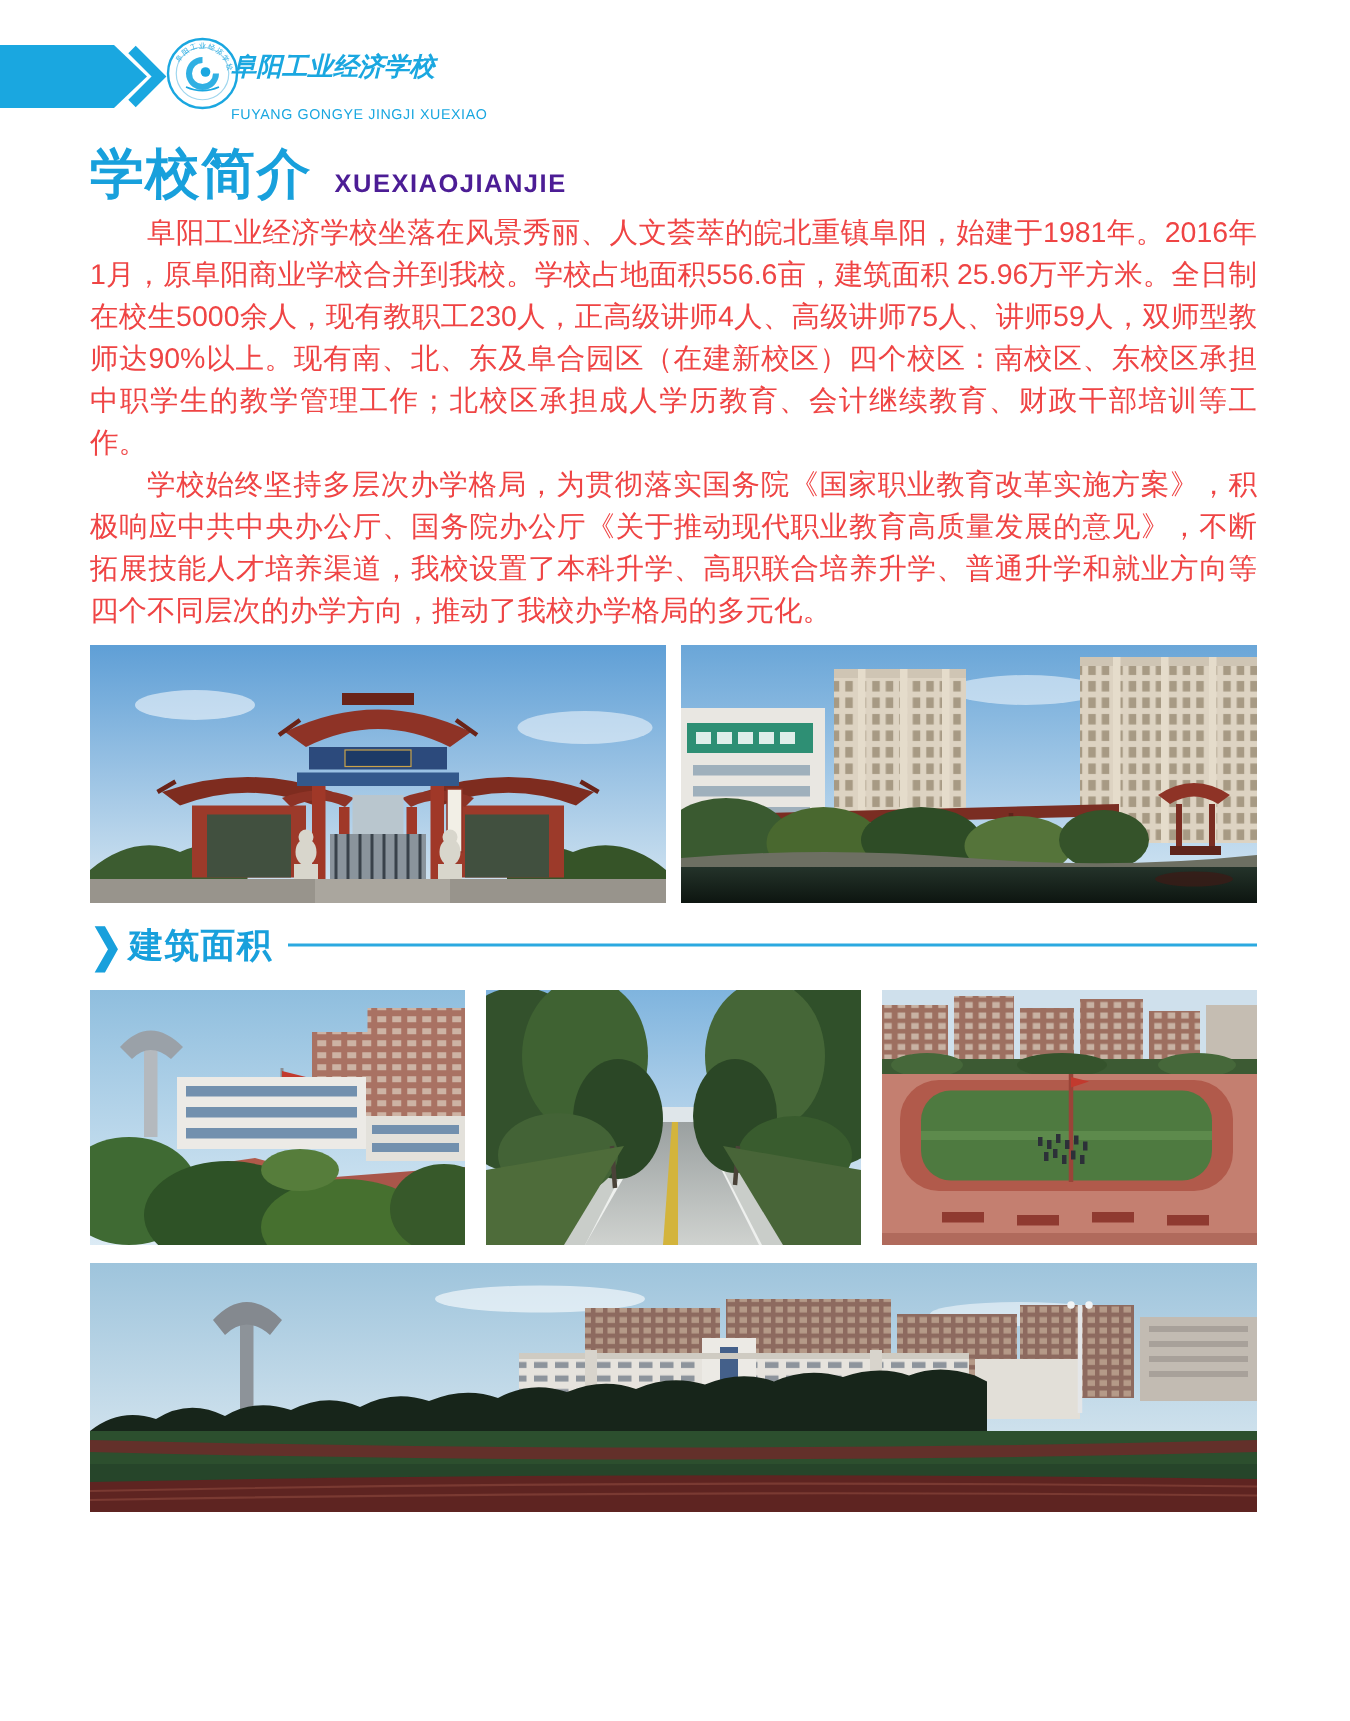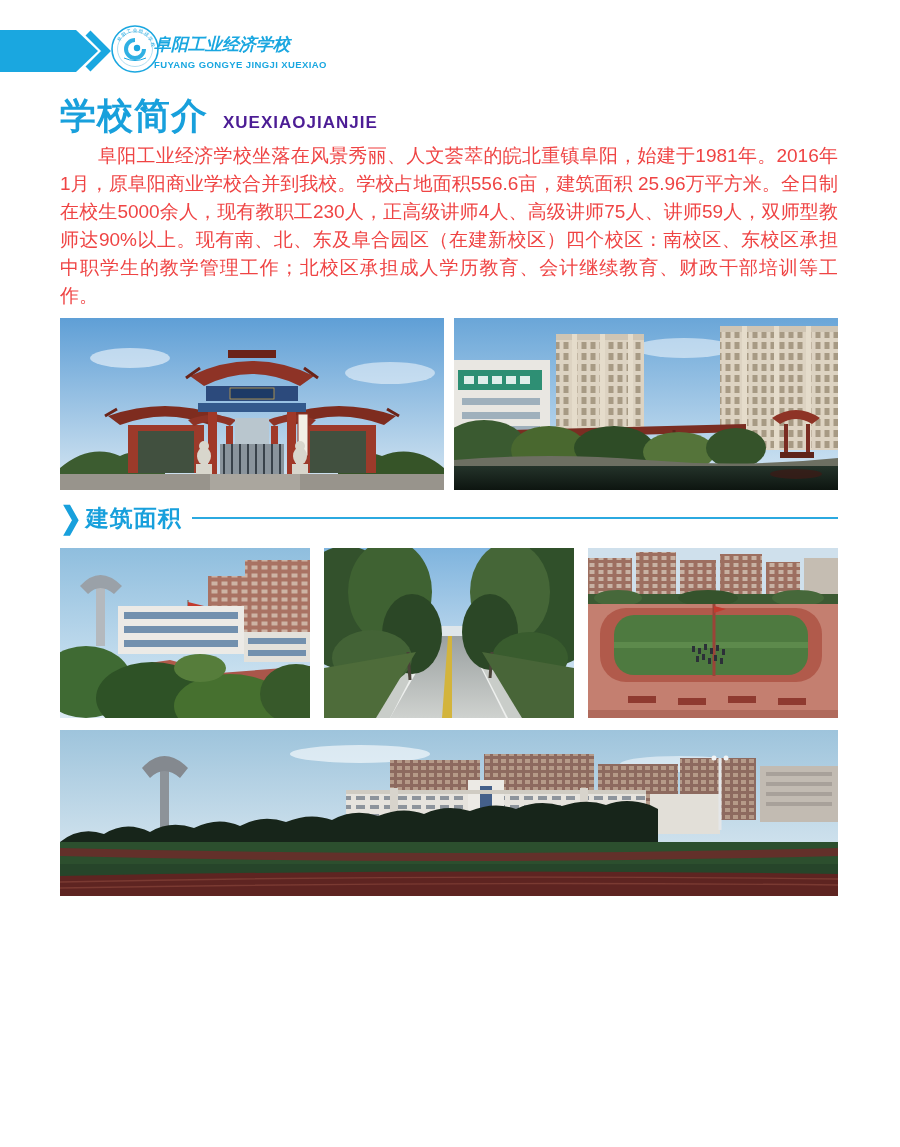--- a/index.html
+++ b/index.html
@@ -5,21 +5,21 @@
   html,body{margin:0;padding:0;background:#ffffff;}
   body{font-family:"Liberation Sans", sans-serif;}
   .page{position:relative;width:900px;height:1147px;background:#fff;overflow:hidden;}
 
   
   .hdr-band{position:absolute;left:0;top:29px;}
   .hdr-logo{position:absolute;left:110px;top:24px;}
   .hdr-name{position:absolute;left:154px;top:33px;width:180px;}
   .hdr-name .cn{font-family:"DejaVu Serif", serif;font-weight:bold;font-style:italic;
       font-size:17px;letter-spacing:0px;color:#1aa7e0;white-space:nowrap;}
-  .hdr-name .py{font-size:9.5px;font-weight:bold;letter-spacing:0.4px;color:#1aa7e0;margin-top:3px;white-space:nowrap;}
+  .hdr-name .py{font-size:9.5px;font-weight:normal;letter-spacing:0.4px;color:#1aa7e0;margin-top:15px;white-space:nowrap;}
 
   
   .content{position:absolute;left:60px;top:96px;width:778px;}
 
   .title-row{display:flex;align-items:baseline;gap:15px;margin:0 0 6px 0;}
   .title-row h1{margin:0;font-size:36px;line-height:40px;font-weight:bold;color:#18a0dc;letter-spacing:1px;}
   .title-row .py{font-size:17px;font-weight:bold;color:#4c1d95;letter-spacing:1px;}
 
   .body-text p{margin:0;font-size:19px;line-height:28px;color:#ef4444;
       text-align:justify;text-indent:2em;font-weight:500;}
@@ -65,20 +65,21 @@
 
   <div class="content">
 
     <div class="title-row">
       <h1>学校简介</h1>
       <span class="py">XUEXIAOJIANJIE</span>
     </div>
 
     <div class="body-text">
       <p>阜阳工业经济学校坐落在风景秀丽、人文荟萃的皖北重镇阜阳，始建于1981年。2016年1月，原阜阳商业学校合并到我校。学校占地面积556.6亩，建筑面积 25.96万平方米。全日制在校生5000余人，现有教职工230人，正高级讲师4人、高级讲师75人、讲师59人，双师型教师达90%以上。现有南、北、东及阜合园区（在建新校区）四个校区：南校区、东校区承担中职学生的教学管理工作；北校区承担成人学历教育、会计继续教育、财政干部培训等工作。</p>
+      <p>学校始终坚持多层次办学格局，为贯彻落实国务院《国家职业教育改革实施方案》，积极响应中共中央办公厅、国务院办公厅《关于推动现代职业教育高质量发展的意见》，不断拓展技能人才培养渠道，我校设置了本科升学、高职联合培养升学、普通升学和就业方向等四个不同层次的办学方向，推动了我校办学格局的多元化。</p>
     </div>
 
     <div class="photo-row-2">
 
       <span class="photo">
       <svg width="384" height="172" viewBox="0 0 384 172">
         <defs>
           <linearGradient id="sky1" x1="0" y1="0" x2="0" y2="1">
             <stop offset="0" stop-color="#5f9fd6"></stop>
                 <stop offset="1" stop-color="#d7e7f2"></stop>

